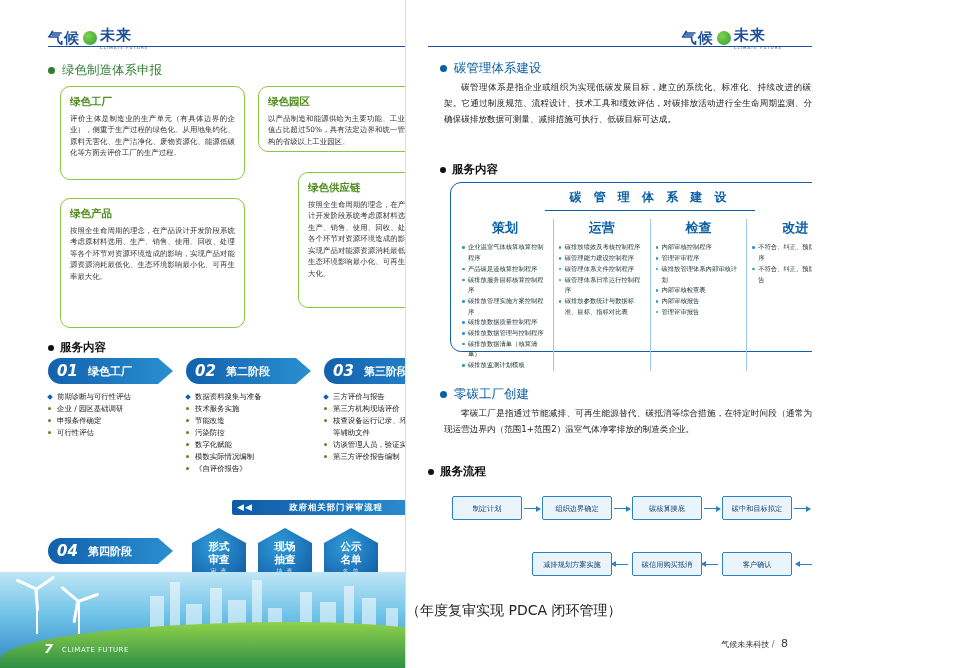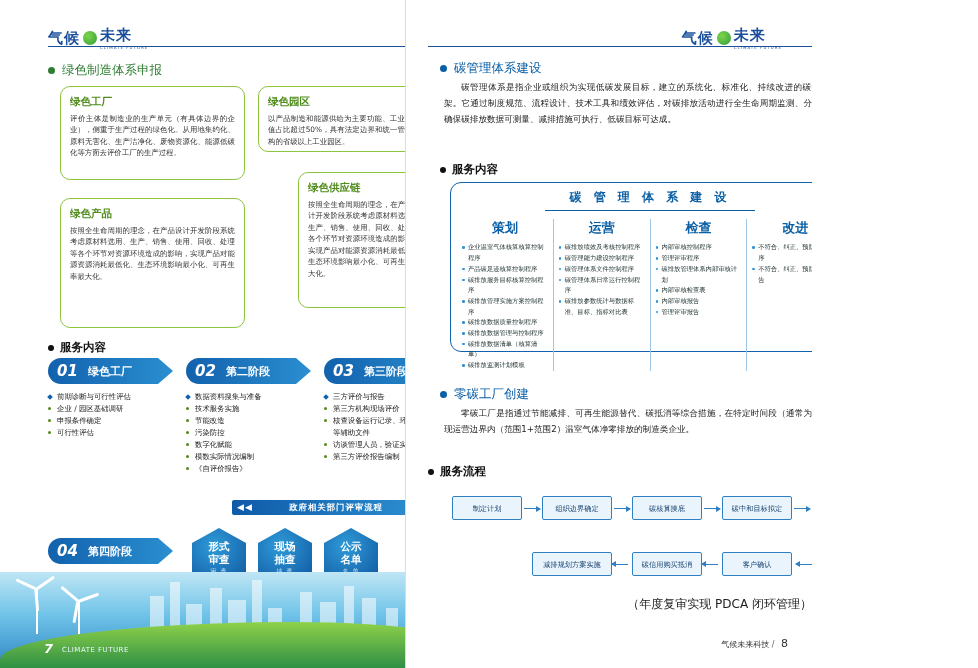--- a/index.html
+++ b/index.html
@@ -74,21 +74,21 @@
   .colhead{text-align:center;font-size:13px;font-weight:bold;color:#0b5fa5;margin-bottom:5px;}
   .col ul{margin:0;padding:0;list-style:none;}
   .col li{font-size:6.3px;line-height:1.7;color:#233;padding-left:6px;position:relative;}
   .col li::before{content:"";position:absolute;left:0;top:4px;width:2.6px;height:2.6px;background:#2f94d4;border-radius:50%;}
 
   .fbox{position:absolute;box-sizing:border-box;border:1px solid #2f7fc4;background:#eaf4fc;border-radius:2px;display:flex;align-items:center;justify-content:center;text-align:center;font-size:7.2px;color:#14416e;line-height:1.25;padding:2px;}
   .farrow{position:absolute;height:1px;background:#2f7fc4;}
   .farrow::after{content:"";position:absolute;right:-1px;top:-2.5px;border-left:5px solid #2f7fc4;border-top:3px solid transparent;border-bottom:3px solid transparent;}
   .farrow.down{width:1px;height:14px;background:#2f7fc4;}
   .farrow.down::after{content:"";position:absolute;left:-2.5px;right:auto;top:auto;bottom:-4px;border-top:5px solid #2f7fc4;border-left:3px solid transparent;border-right:3px solid transparent;border-bottom:none;}
-  .footnote{position:absolute;width:100%;text-align:right;font-size:12px;color:#222;}
+  .footnote{position:absolute;width:100%;text-align:left;font-size:14px;color:#222;margin-top:6px;}
   .rfooter{position:absolute;right:24px;bottom:18px;font-size:8px;color:#666;}
   .rfooter b{color:#333;font-weight:normal;}
   .rfooter .pg{font-size:11px;color:#333;margin-left:4px;}
 </style>
 </head>
 <body>
 
 <div class="spread">
 
   <div class="page left">

